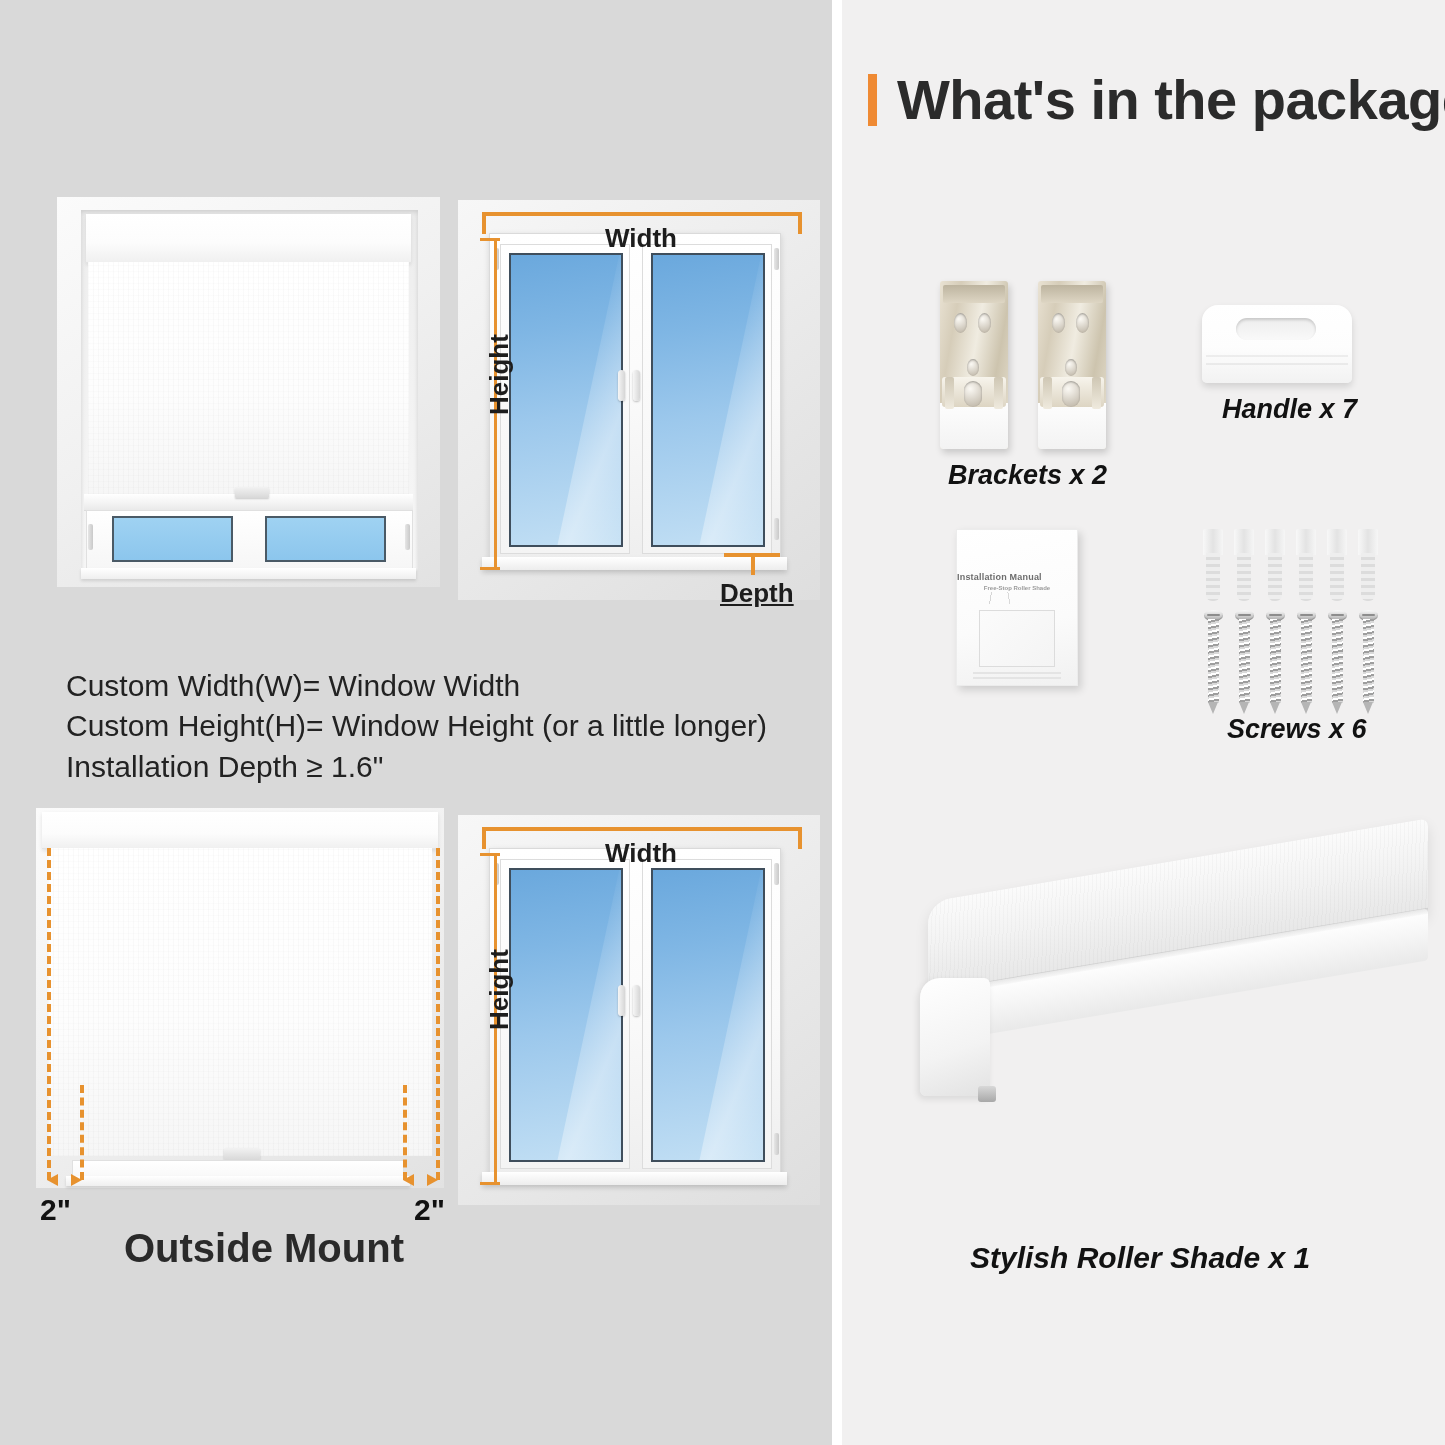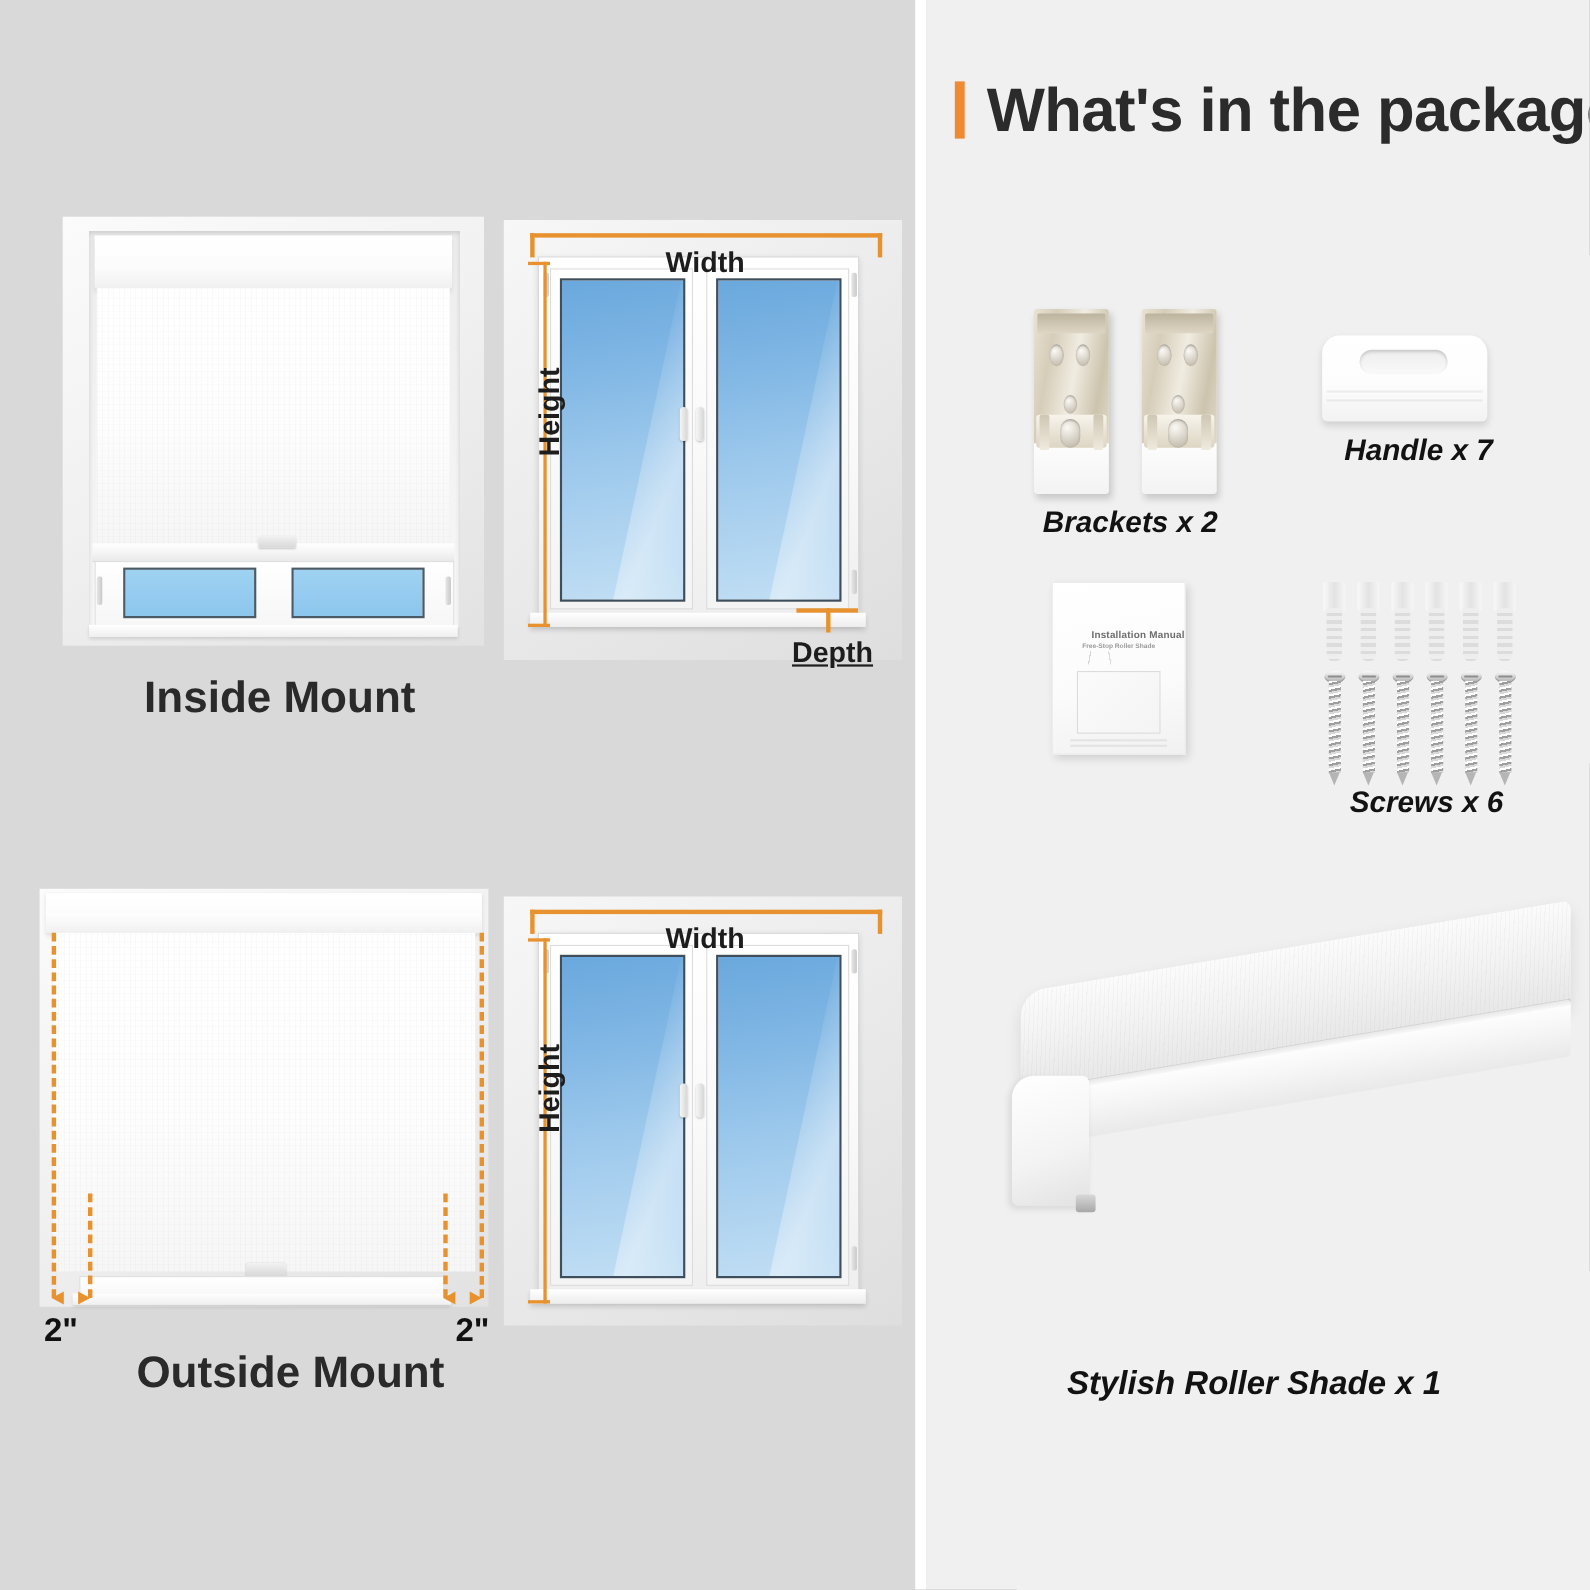--- a/index.html
+++ b/index.html
@@ -226,21 +226,21 @@
 
   
   .manual{
     position:absolute;width:120px;height:155px;
     background:linear-gradient(170deg,#ffffff 0%,#fbfbfb 60%,#f1f1f1 100%);
     box-shadow:3px 4px 8px rgba(0,0,0,.15);
     border:1px solid #ececec;
     overflow:hidden;
   }
   .manual-title{
-    position:absolute;left:0;right:0;top:42px;text-align:right;
+    position:absolute;left:0;right:0;top:42px;text-align:left;
     font-size:9px;font-weight:bold;color:#6d6d6d;letter-spacing:.2px;
   }
   .manual-sub{
     position:absolute;left:0;right:0;top:55px;text-align:center;
     font-size:6px;font-weight:bold;color:#9a9a9a;
   }
   .manual-box{
     position:absolute;left:22px;right:22px;top:80px;height:55px;
     border:1px solid #dcdcdc;
     background:linear-gradient(135deg,#fbfbfb,#f4f4f4);
@@ -367,21 +367,25 @@
       <div class="dim-line" style="left:36px;top:38px;width:3px;height:332px;"></div>
       <div class="dim-cap" style="left:22px;top:38px;width:20px;height:3px;"></div>
       <div class="dim-cap" style="left:22px;top:367px;width:20px;height:3px;"></div>
       <div class="dim-label vertical" style="left:26px;top:215px;">Height</div>
 
       <div class="dim-line" style="left:266px;top:353px;width:56px;height:4px;"></div>
       <div class="dim-cap" style="left:293px;top:353px;width:4px;height:22px;"></div>
       <div class="dim-label" style="left:262px;top:378px;text-decoration:underline;">Depth</div>
     </div>
 
-    <div class="mount-title" style="left:131px;top:612px;">Inside Mount</div>
+    <div class="mount-lines" style="left:66px;top:668px;">
+      <div>Custom Width(W)= Window Width</div>
+      <div>Custom Height(H)= Window Height (or a little longer)</div>
+      <div>Installation Depth ≥ 1.6"</div>
+    </div>
 
     <div class="blind-fig" style="left:36px;top:808px;width:408px;height:380px;">
       <div class="blind-outerwall"></div>
       <div class="valance" style="left:6px;top:4px;width:396px;height:36px;"></div>
       <div class="shade-cloth" style="left:12px;top:40px;width:384px;height:308px;"></div>
       <div class="rail-tab" style="left:188px;top:340px;width:36px;height:12px;"></div>
       <div class="sash-frame" style="left:36px;top:352px;width:330px;height:22px;"></div>
       <div class="sill" style="left:30px;top:368px;width:344px;height:10px;"></div>
     </div>
 

